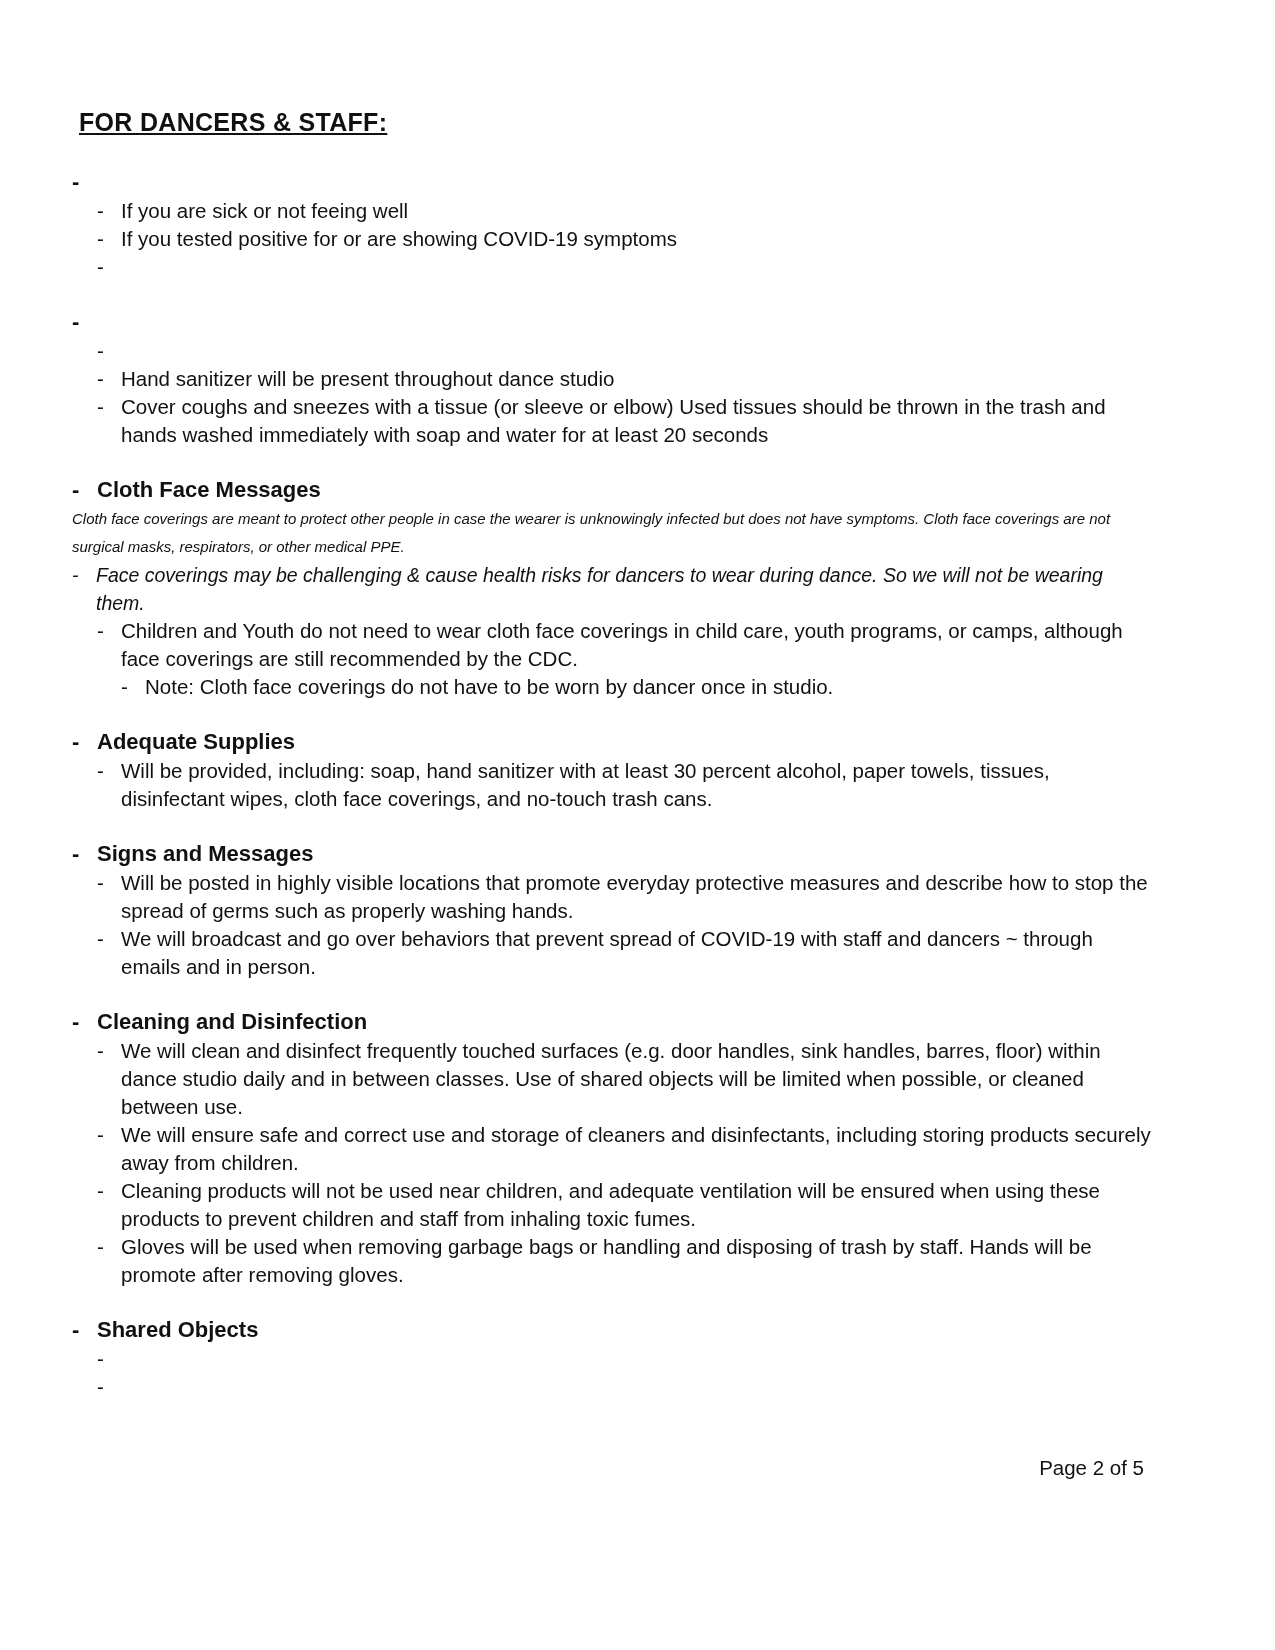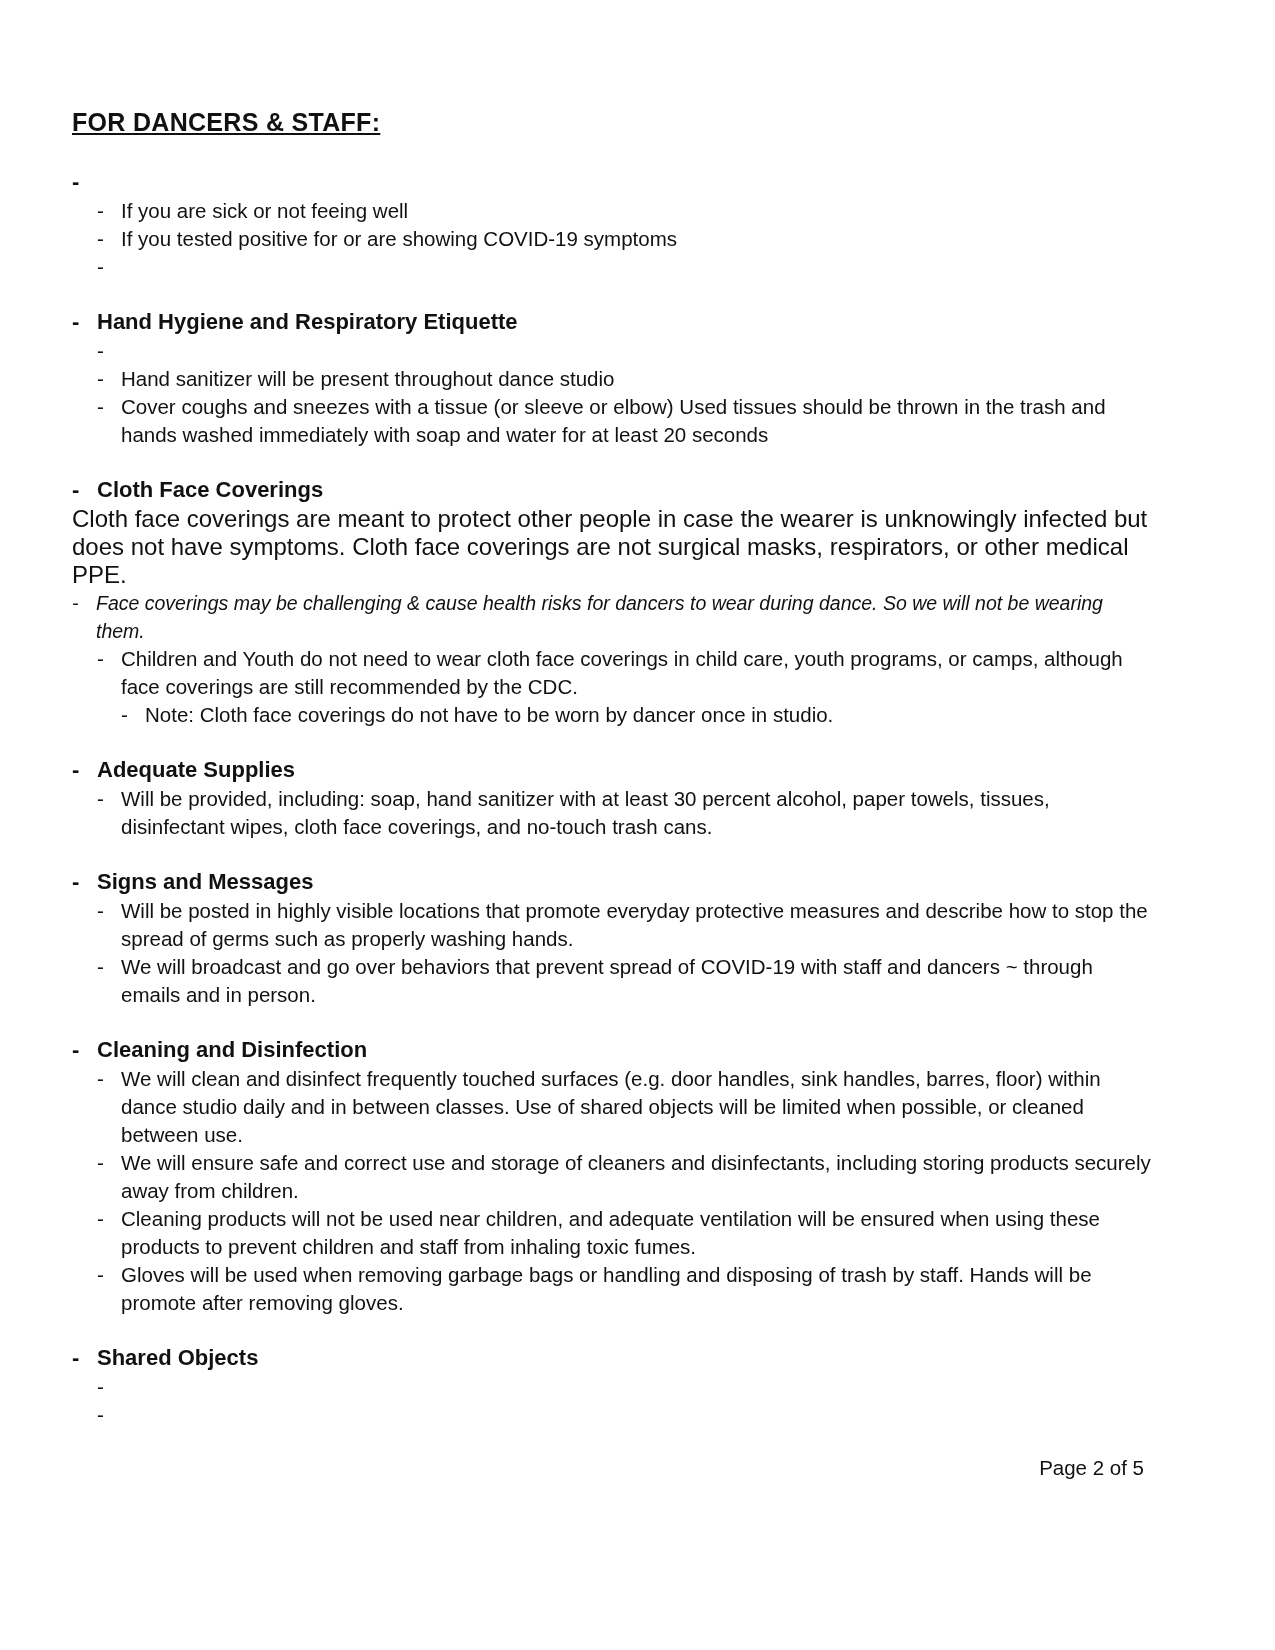--- a/index.html
+++ b/index.html
@@ -1,28 +1,28 @@
 <!DOCTYPE html>
 <html><head>
 <meta charset="utf-8">
 <style>
   html, body { margin: 0; padding: 0; background: #ffffff; }
   body { width: 1275px; height: 1650px; position: relative; font-family: "Liberation Sans", sans-serif; color: #111; }
   .page { position: absolute; left: 72px; top: 108px; width: 1080px; }
-  .title { font-weight: bold; font-size: 25px; text-decoration: underline; letter-spacing: 0.3px; margin: 0 0 30px 0; }
+  .title { font-weight: bold; font-size: 25px; text-decoration: underline; letter-spacing: 0.3px; margin: 0 0 30px 7px; }
   .section { margin-bottom: 26px; }
   .heading { font-weight: bold; font-size: 22px; line-height: 30px; display: flex; align-items: flex-start; }
   .heading .dash { width: 25px; font-size: 22px; }
   .item { font-size: 20.5px; line-height: 28px; display: flex; }
   .item .dash { flex: 0 0 24px; }
   .lvl1 { padding-left: 25px; }
   .lvl2 { padding-left: 49px; }
   .lvl0 { padding-left: 0; }
   .italic { font-style: italic; font-size: 19.5px; line-height: 28px; }
-  .intro { font-size: 24px; line-height: 28px; }
+  .intro { font-style: italic; font-size: 15px; line-height: 28px; }
   .footer { position: absolute; right: 131px; top: 1456px; font-size: 20.5px; }
 </style>
 </head>
 <body>
 
 <div class="page">
   <div class="title">FOR DANCERS &amp; STAFF:</div>
   <div id="sections">
       <div class="section">
         <div class="heading">
@@ -36,38 +36,37 @@
           <span class="dash">-</span>
           <span>If you tested positive for or are showing COVID-19 symptoms</span>
         </div>
         <div class="item lvl1">
           <span class="dash">-</span>
         </div>
       </div>
       <div class="section">
         <div class="heading">
           <span class="dash">-</span>
-          <span>Hand Hygiene and Respiratory Etiquette</span>
         </div>
         <div class="item lvl1">
           <span class="dash">-</span>
         </div>
         <div class="item lvl1">
           <span class="dash">-</span>
           <span>Hand sanitizer will be present throughout dance studio</span>
         </div>
         <div class="item lvl1">
           <span class="dash">-</span>
           <span>Cover coughs and sneezes with a tissue (or sleeve or elbow) Used tissues should be thrown in the trash and hands washed immediately with soap and water for at least 20 seconds</span>
         </div>
       </div>
       <div class="section">
         <div class="heading">
           <span class="dash">-</span>
-          <span>Cloth Face Coverings</span>
+          <span>Cloth Face Messages</span>
         </div>
         <div class="intro">Cloth face coverings are meant to protect other people in case the wearer is unknowingly infected but does not have symptoms.  Cloth face coverings are not surgical masks, respirators, or other medical PPE.</div>
         <div class="item lvl0 italic">
           <span class="dash">-</span>
           <span>Face coverings may be challenging &amp; cause health risks for dancers to wear during dance. So we will not be wearing them.</span>
         </div>
         <div class="item lvl1">
           <span class="dash">-</span>
           <span>Children and Youth do not need to wear cloth face coverings in child care, youth programs, or camps, although face coverings are still recommended by the CDC.</span>
         </div>

